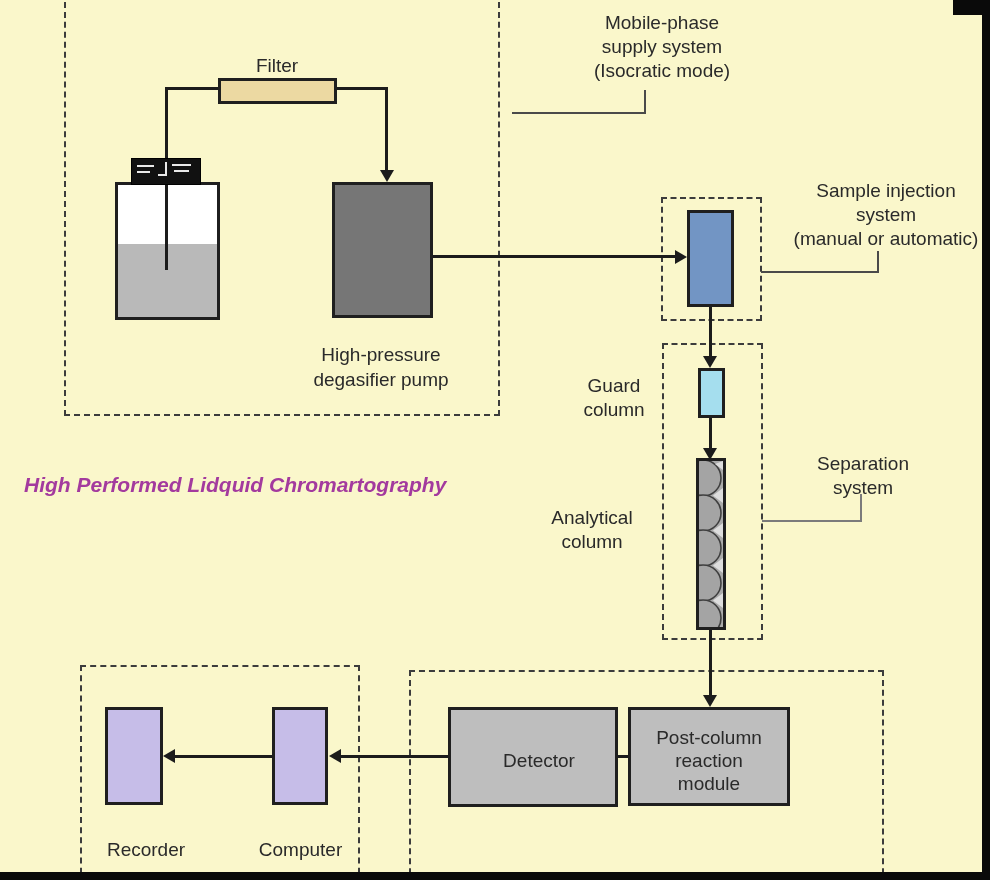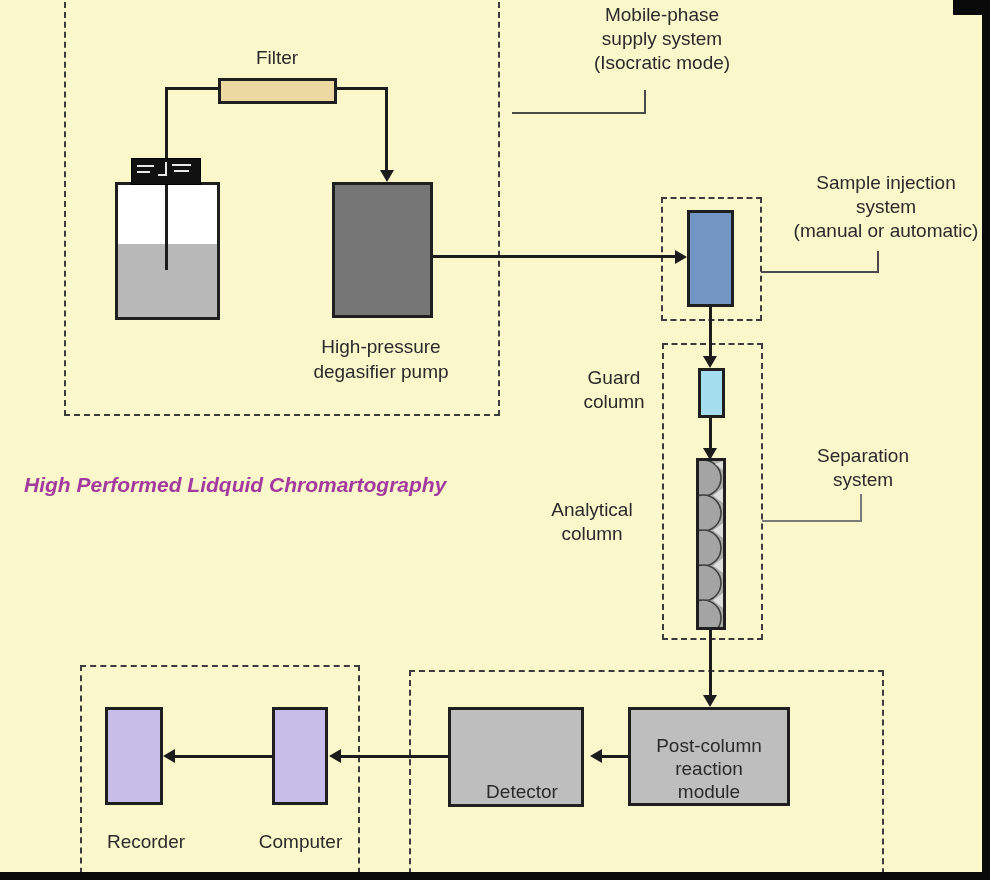--- a/index.html
+++ b/index.html
@@ -20,24 +20,24 @@
   .leader{position:absolute;background:#4a4a4a;}
   .leader.gray{background:#7b7b7b;}
   
   .ah{position:absolute;width:0;height:0;border:solid transparent;}
   .ah-down{border-width:12px 7px 0 7px;border-top-color:#1c1c1c;}
   .ah-right{border-width:7px 0 7px 12px;border-left-color:#1c1c1c;}
   .ah-left{border-width:7px 12px 7px 0;border-right-color:#1c1c1c;}
   
   .label{
     position:absolute;font-size:19px;line-height:24px;text-align:center;
-    white-space:pre-line;color:#2a2a2a;
+    white-space:pre-line;color:#2a2a2a;margin-top:8px;
   }
   .label.in-box{position:static;white-space:pre-line;}
-  .center-content{display:flex;align-items:flex-end;justify-content:center;}
+  .center-content{display:flex;align-items:center;justify-content:center;}
   .watermark{
     position:absolute;font-style:italic;font-weight:bold;color:#a33a9e;
     white-space:nowrap;
   }
   .capmark{position:absolute;background:#e9e9e9;}
   .border-bar{position:absolute;background:#0a0a0a;}
 </style>
 </head>
 <body>
 
@@ -127,21 +127,21 @@
       <polygon points="27,3 27,12 19,6" fill="#ddd"></polygon>
     </g>
   </svg>
 
   <div class="comp center-content" style="left:628px;top:707px;width:162px;height:99px;background:#bebebe;">
     <div class="label in-box" style="line-height:23px;">Post-column
 reaction
 module</div>
   </div>
 
-  <div class="comp center-content" style="left:448px;top:707px;width:136px;height:100px;background:#bebebe;padding-left:12px;">
+  <div class="comp center-content" style="left:448px;top:707px;width:170px;height:100px;background:#bebebe;padding-left:12px;">
     <div class="label in-box">Detector</div>
   </div>
 
   <div class="comp" style="left:272px;top:707px;width:56px;height:98px;background:#c6bde8;"></div>
 
   <div class="comp" style="left:105px;top:707px;width:58px;height:98px;background:#c6bde8;"></div>
 
   <div class="label" style="left:227px;top:46px;width:100px;">Filter</div>
 
 

